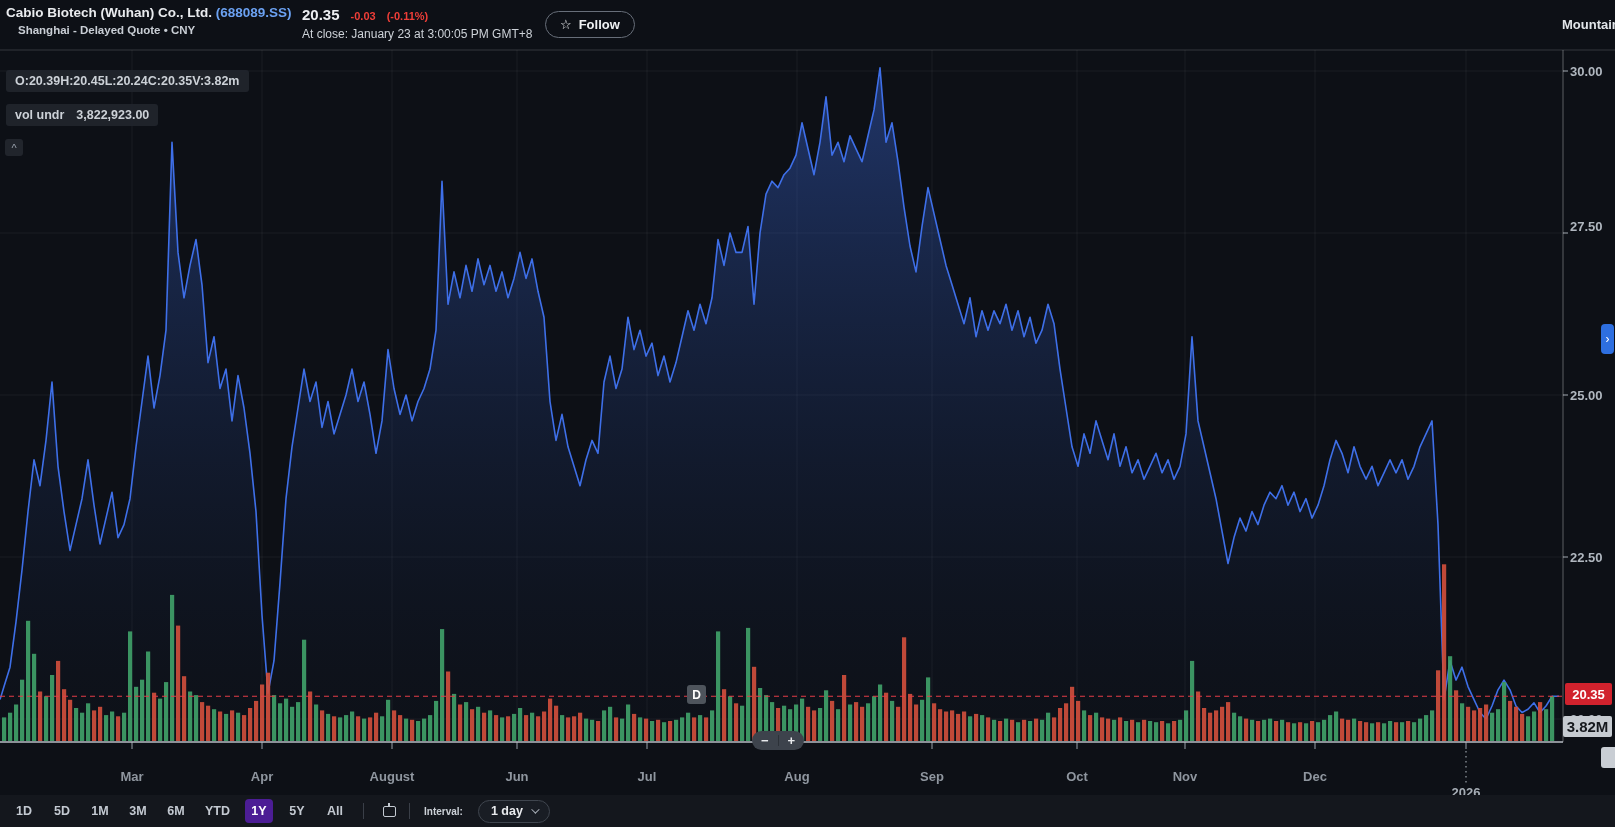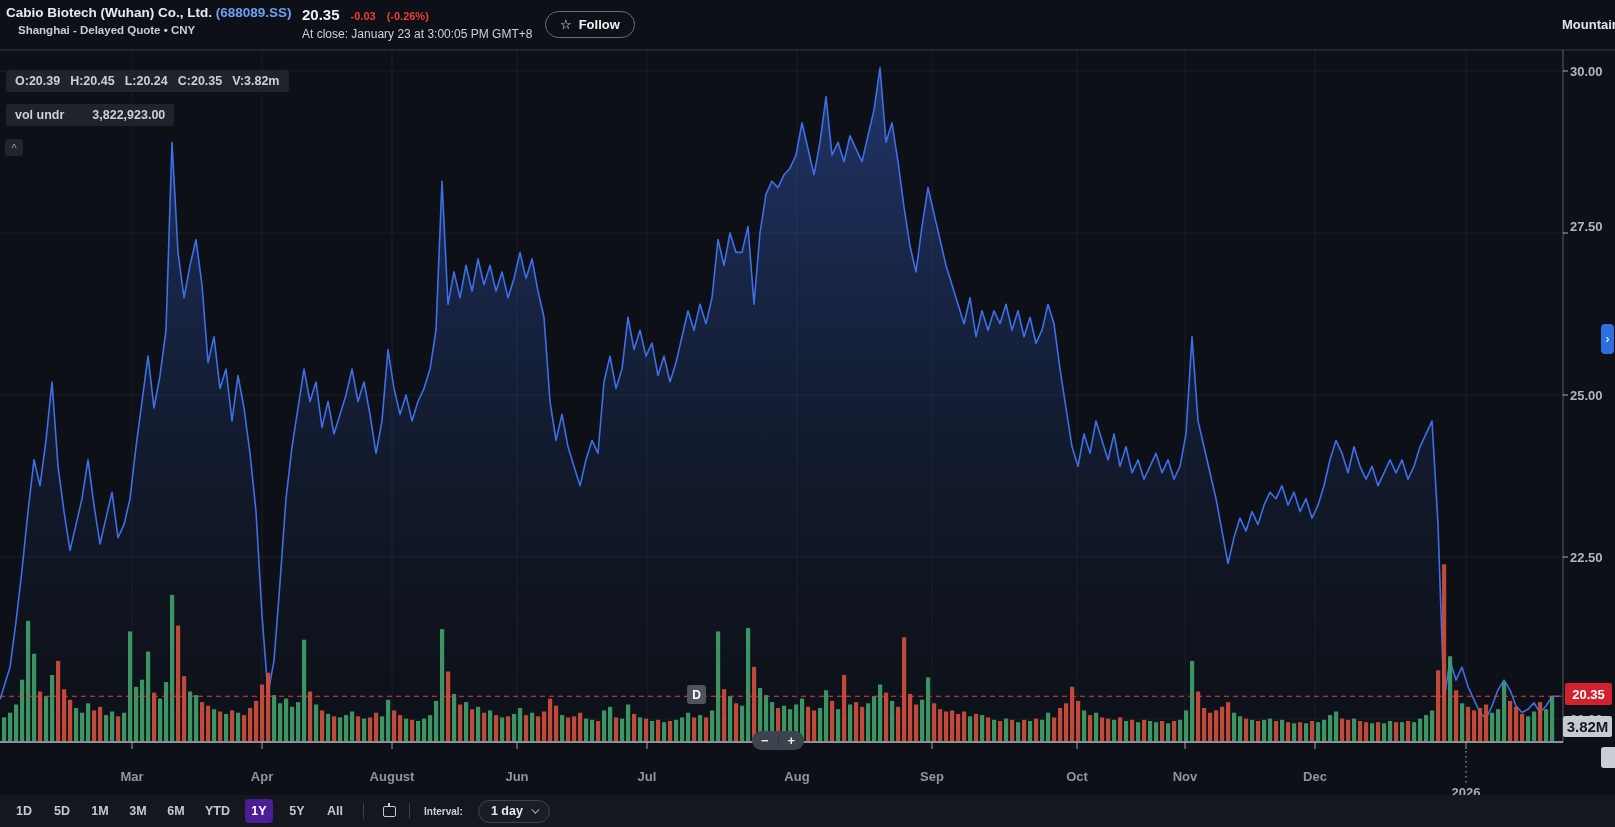--- a/index.html
+++ b/index.html
@@ -20,22 +20,22 @@
   .chg { font-size:11px; font-weight:bold; color:#ef3e38; }
   #at-close { left:302px; top:27px; font-size:12px; color:#cdd2d8; }
   #follow-btn { left:545px; top:11px; height:27px; padding:0 14px; border:1.5px solid #676e79;
     border-radius:14px; display:flex; align-items:center; gap:7px; background:transparent;
     color:#f0f2f4; font-size:13px; font-weight:bold; cursor:pointer; }
   #follow-btn .star { font-size:13px; font-weight:normal; }
   #chart-type-label { left:1562px; top:17px; font-size:13px; font-weight:bold; color:#e2e6ea; white-space:nowrap; }
   
   .chip { background:rgba(33,37,44,0.92); border-radius:3px; height:22px; display:flex;
     align-items:center; padding:0 9px; font-size:12.5px; color:#ccd1d7; font-weight:bold; }
-  #ohlc-chip { left:6px; top:70px; gap:10px; }
-  #vol-chip { left:6px; top:104px; gap:28px; }
+  #ohlc-chip { left:6px; top:70px; gap:0; }
+  #vol-chip { left:6px; top:104px; gap:12px; }
   #collapse-box { left:5px; top:139px; width:18px; height:17px; background:#21252c; border-radius:3px;
     color:#9aa2ac; font-size:11px; display:flex; align-items:center; justify-content:center; cursor:pointer; }
   
   .ytick { left:1570px; width:44px; font-size:13px; color:#b0b7bf; font-weight:bold; }
   .month-label { top:769px; font-size:13px; font-weight:bold; color:#8f969f; transform:translateX(-50%); }
   #year-label { top:785px; font-size:13px; font-weight:bold; color:#a6adb5; transform:translateX(-50%); }
   #price-badge { left:1565px; top:683px; width:47px; height:22px; background:#d1222d; border-radius:2px;
     color:#fff; font-size:13px; font-weight:bold; display:flex; align-items:center; justify-content:center; }
   #volume-badge { left:1563px; top:716px; width:49px; height:21px; background:#c6cbd1; border-radius:2px;
     color:#15181d; font-size:15px; font-weight:bold; display:flex; align-items:center; justify-content:center; }
@@ -378,21 +378,21 @@
   </svg>
 
 <div id="company-title" class="abs">
   <span>Cabio Biotech (Wuhan) Co., Ltd. </span><span class="ticker">(688089.SS)</span>
 </div>
 <div id="exchange-line" class="abs">Shanghai - Delayed Quote • CNY</div>
 
 <div id="price-row" class="abs">
   <span id="last-price">20.35</span>
   <span class="chg">-0.03</span>
-  <span class="chg">(-0.26%)</span>
+  <span class="chg">(-0.11%)</span>
 </div>
 <div id="at-close" class="abs">At close: January 23 at 3:00:05 PM GMT+8</div>
 
 <button id="follow-btn" class="abs">
   <span class="star">☆</span>
   <span>Follow</span>
 </button>
 
 <div id="chart-type-label" class="abs">Mountain</div>
 

